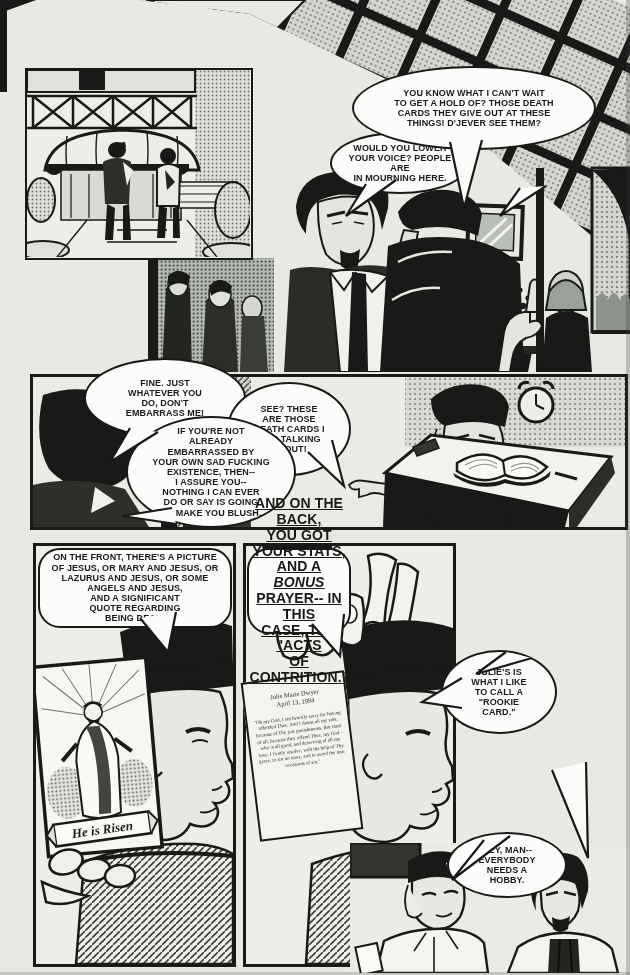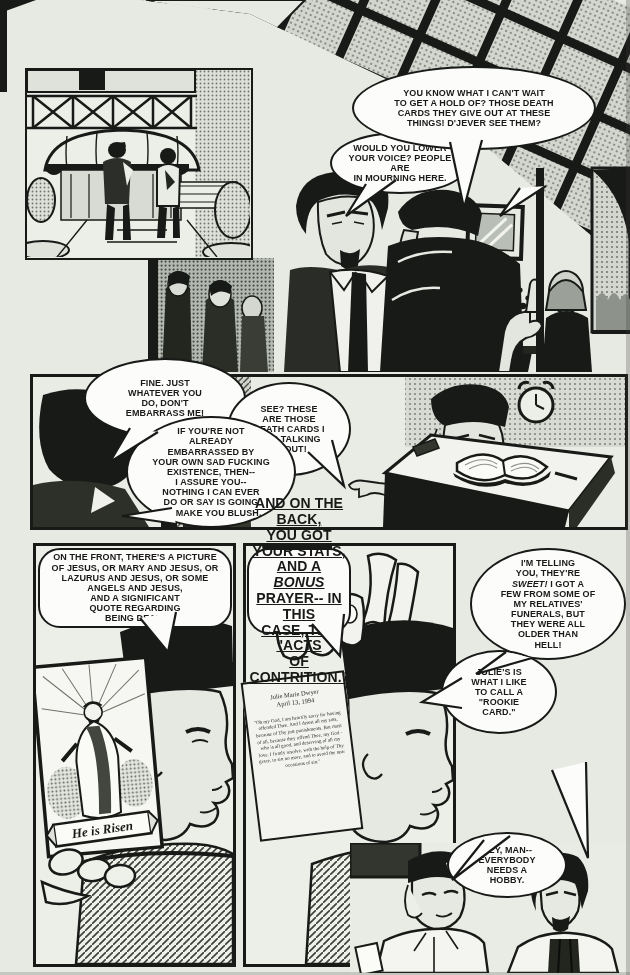--- a/index.html
+++ b/index.html
@@ -414,29 +414,20 @@
 ANGELS AND JESUS,
 AND A SIGNIFICANT
 QUOTE REGARDING
 BEING DEAD.</span></div>
   <div class="balloon rect small" style="left:247px;top:548px;width:104px;height:86px;"><span><span>AND ON THE BACK,
 YOU GOT YOUR STATS,
 AND A </span><span class="bi">BONUS</span><span>
 PRAYER-- IN THIS
 CASE, THE "ACTS
 OF CONTRITION."</span></span></div>
-  <div class="balloon" style="left:470px;top:548px;width:156px;height:112px;"><span><span>I'M TELLING
-YOU, THEY'RE
-</span><span class="bi">SWEET!</span><span> I GOT A
-FEW FROM SOME OF
-MY RELATIVES'
-FUNERALS, BUT
-THEY WERE ALL
-OLDER THAN
-HELL!</span></span></div>
   <div class="balloon" style="left:441px;top:650px;width:116px;height:84px;"><span>JULIE'S IS
 WHAT I LIKE
 TO CALL A
 "ROOKIE
 CARD."</span></div>
   <div class="balloon" style="left:447px;top:832px;width:120px;height:66px;"><span>HEY, MAN--
 EVERYBODY
 NEEDS A
 HOBBY.</span></div>
 

